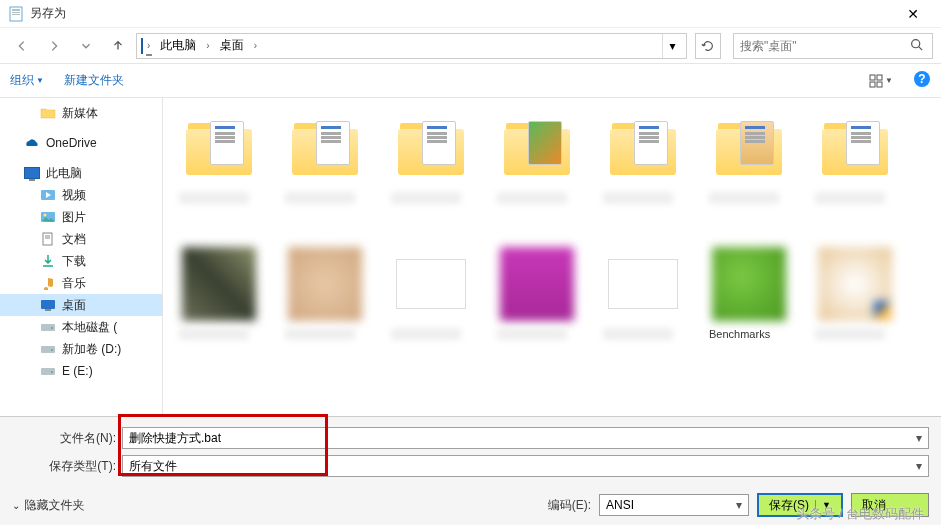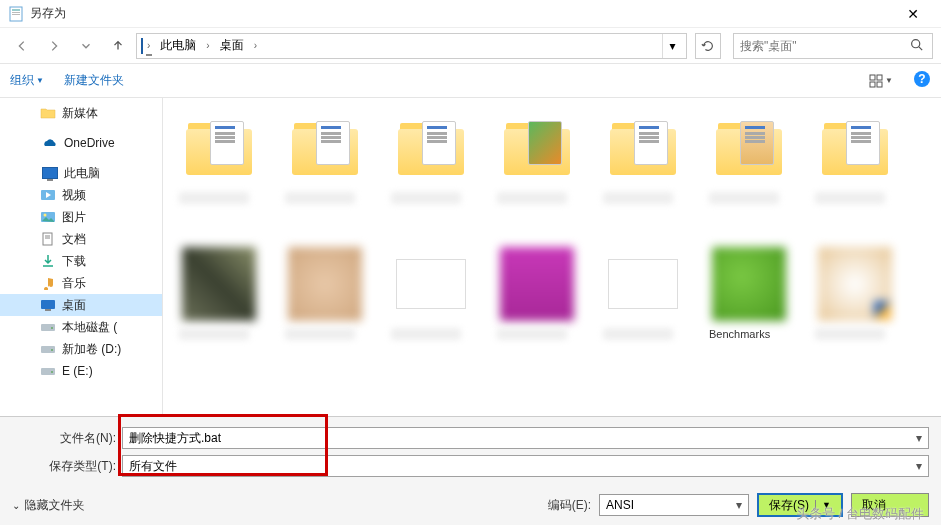--- a/index.html
+++ b/index.html
@@ -24,21 +24,21 @@
 .search .sbtn { width: 20px; text-align: center; cursor: pointer; color: #555; }
 
 .toolbar { height: 34px; border-bottom: 1px solid #e5e5e5; display: flex; align-items: center; padding: 0 10px; gap: 20px; }
 .toolbar .tbtn { color: #1a6dbd; cursor: pointer; display: inline-flex; align-items: center; gap: 2px; }
 .toolbar .spacer { flex: 1; }
 .toolbar .view-btn { width: 24px; height: 24px; display: inline-flex; align-items: center; justify-content: center; color: #555; cursor: pointer; }
 .toolbar .help { color: #1a8cff; font-size: 16px; cursor: pointer; }
 
 .body { display: flex; height: 318px; }
 .tree { width: 163px; border-right: 1px solid #e5e5e5; padding: 4px 0; overflow: hidden; }
-.tree-item { height: 22px; display: flex; align-items: center; padding-left: 42px; gap: 6px; cursor: pointer; white-space: nowrap; }
+.tree-item { height: 22px; display: flex; align-items: center; padding-left: 24px; gap: 6px; cursor: pointer; white-space: nowrap; }
 .tree-item.l2 { padding-left: 40px; }
 .tree-item.sel { background: #cce8ff; }
 .tree-item .ticon { width: 16px; height: 16px; display: inline-flex; align-items: center; justify-content: center; }
 .tree-item .tlabel { font-size: 12px; color: #222; }
 .folder-svg { fill: #ffd86b; stroke: #e6b84d; stroke-width: 0.5; }
 .disk-svg { fill: #b8c4cc; }
 .pc-ic { width:16px; height:12px; background:#2673c9; border:1px solid #1d5da3; position:relative; }
 .pc-ic::after { content:''; position:absolute; bottom:-3px; left:4px; width:6px; height:2px; background:#888; }
 
 .content { flex: 1; padding: 10px 16px; overflow: hidden; position: relative; }

